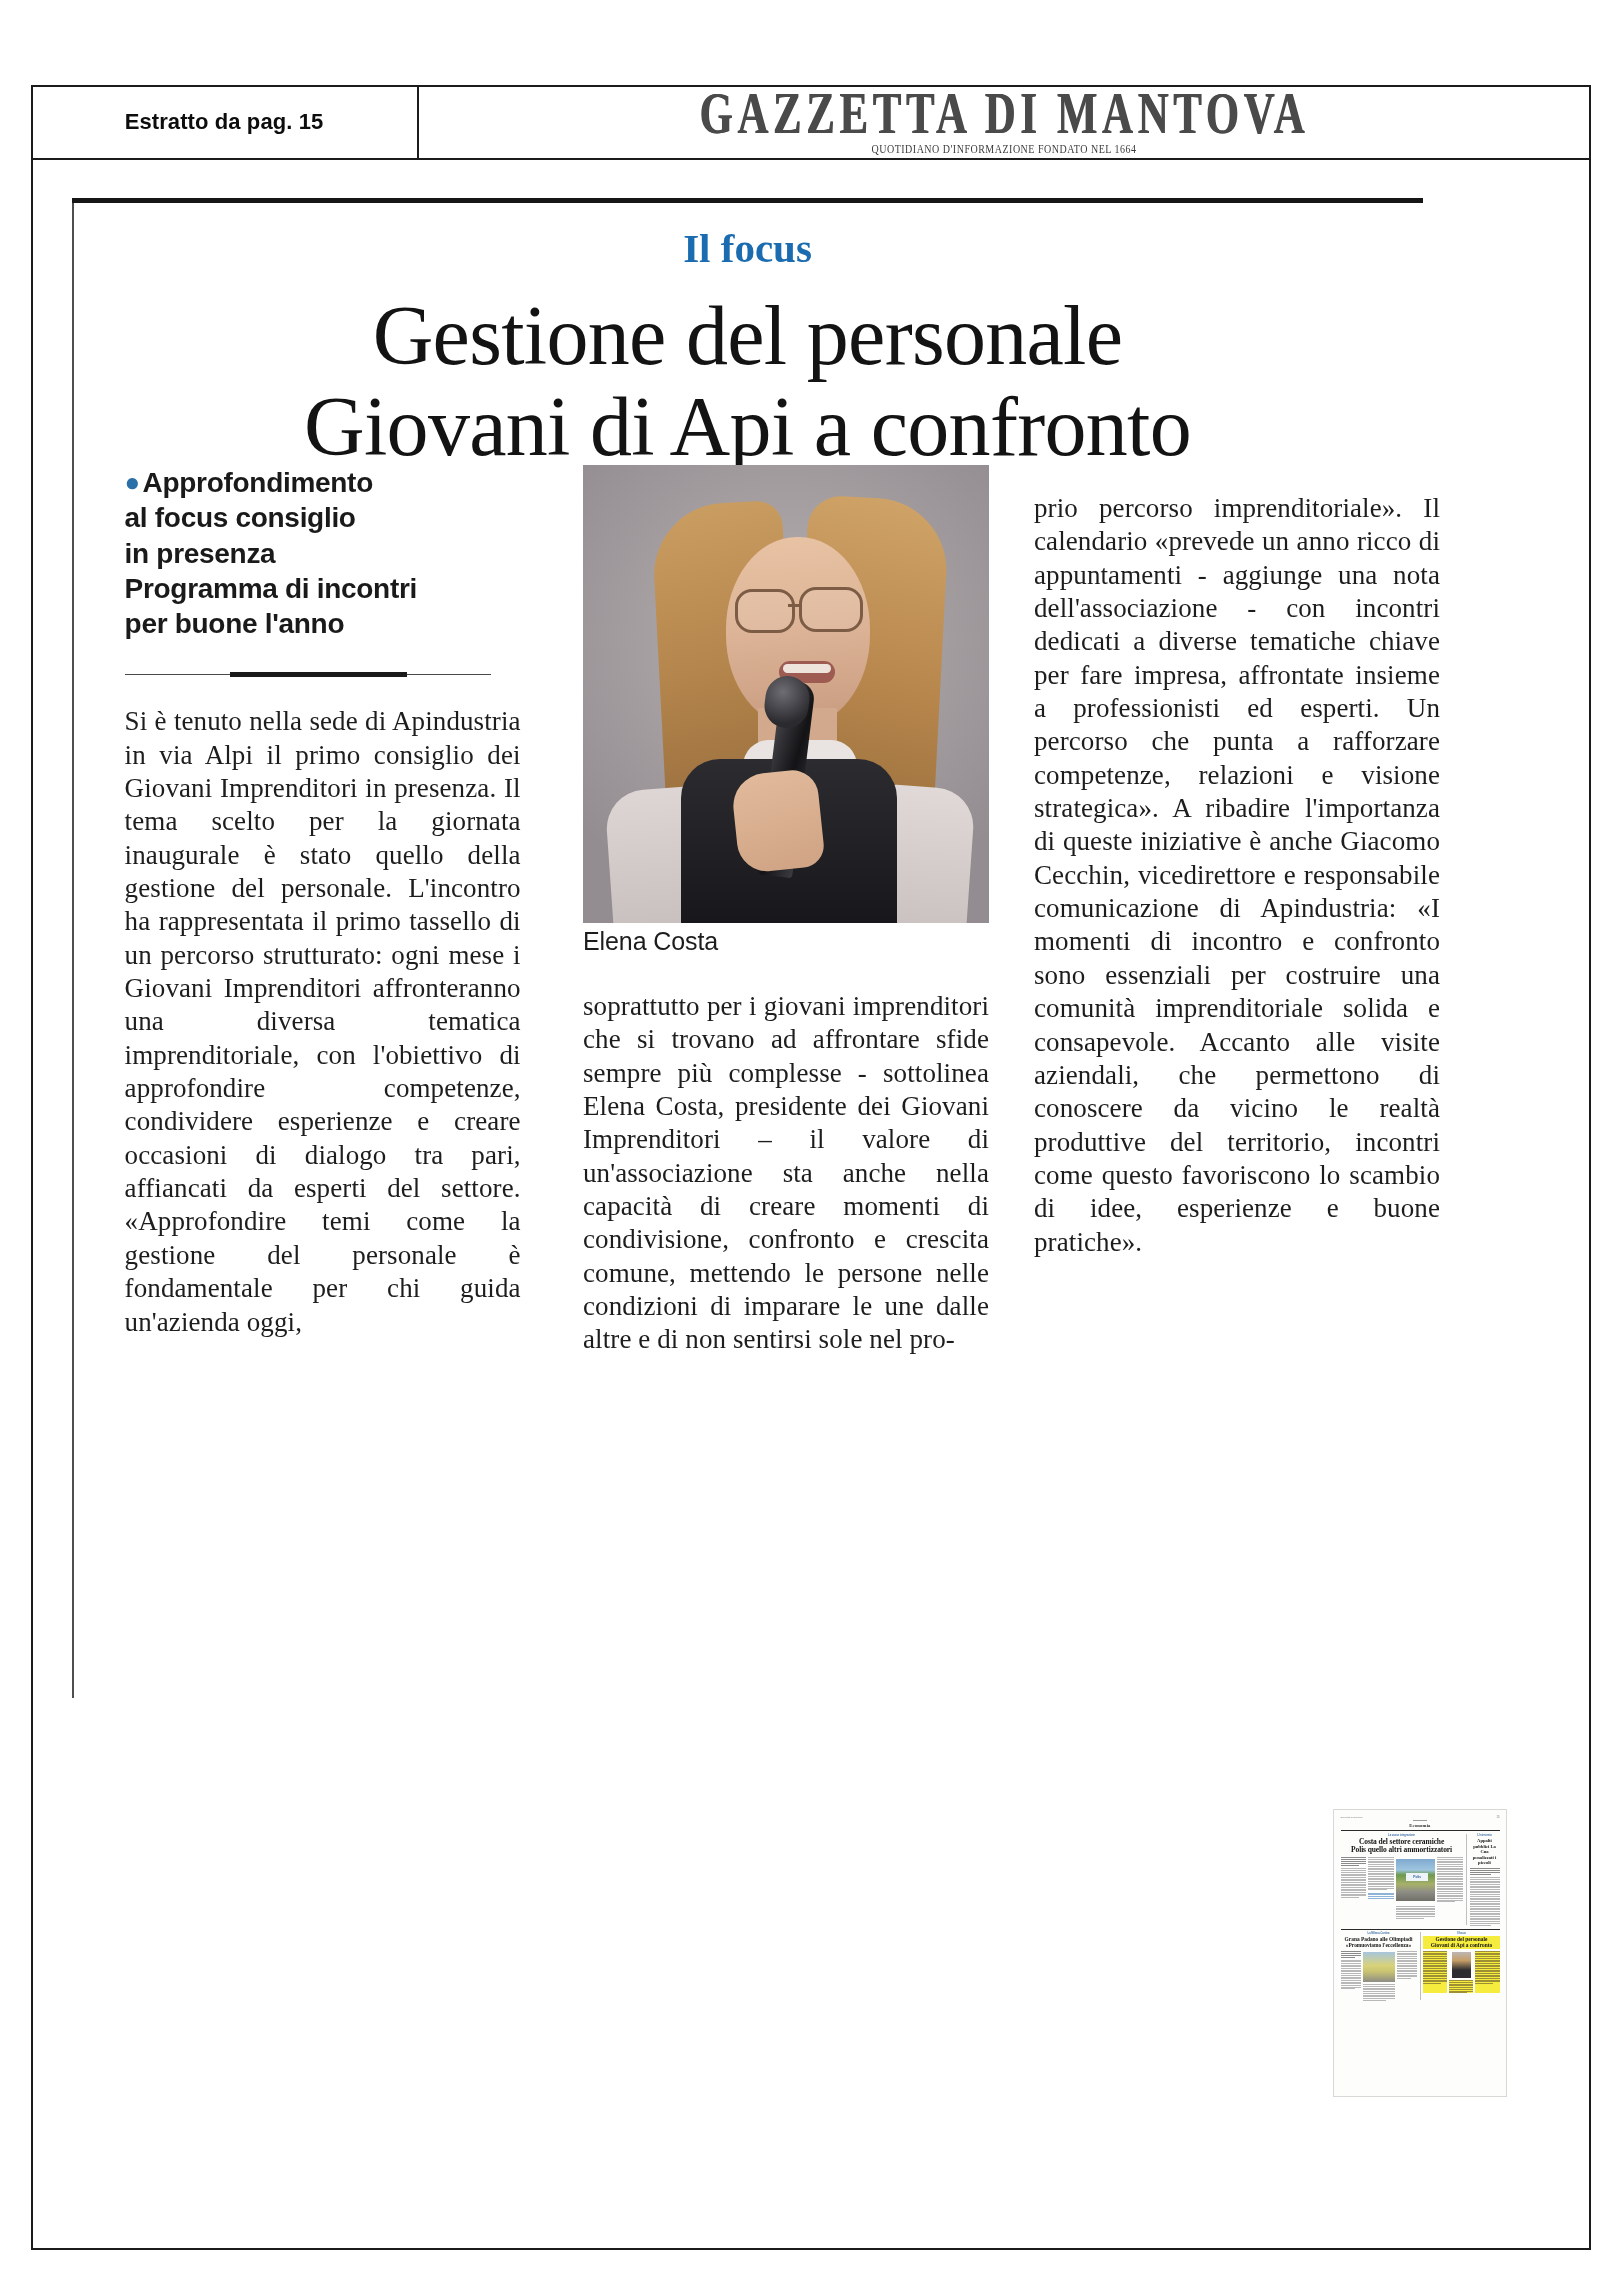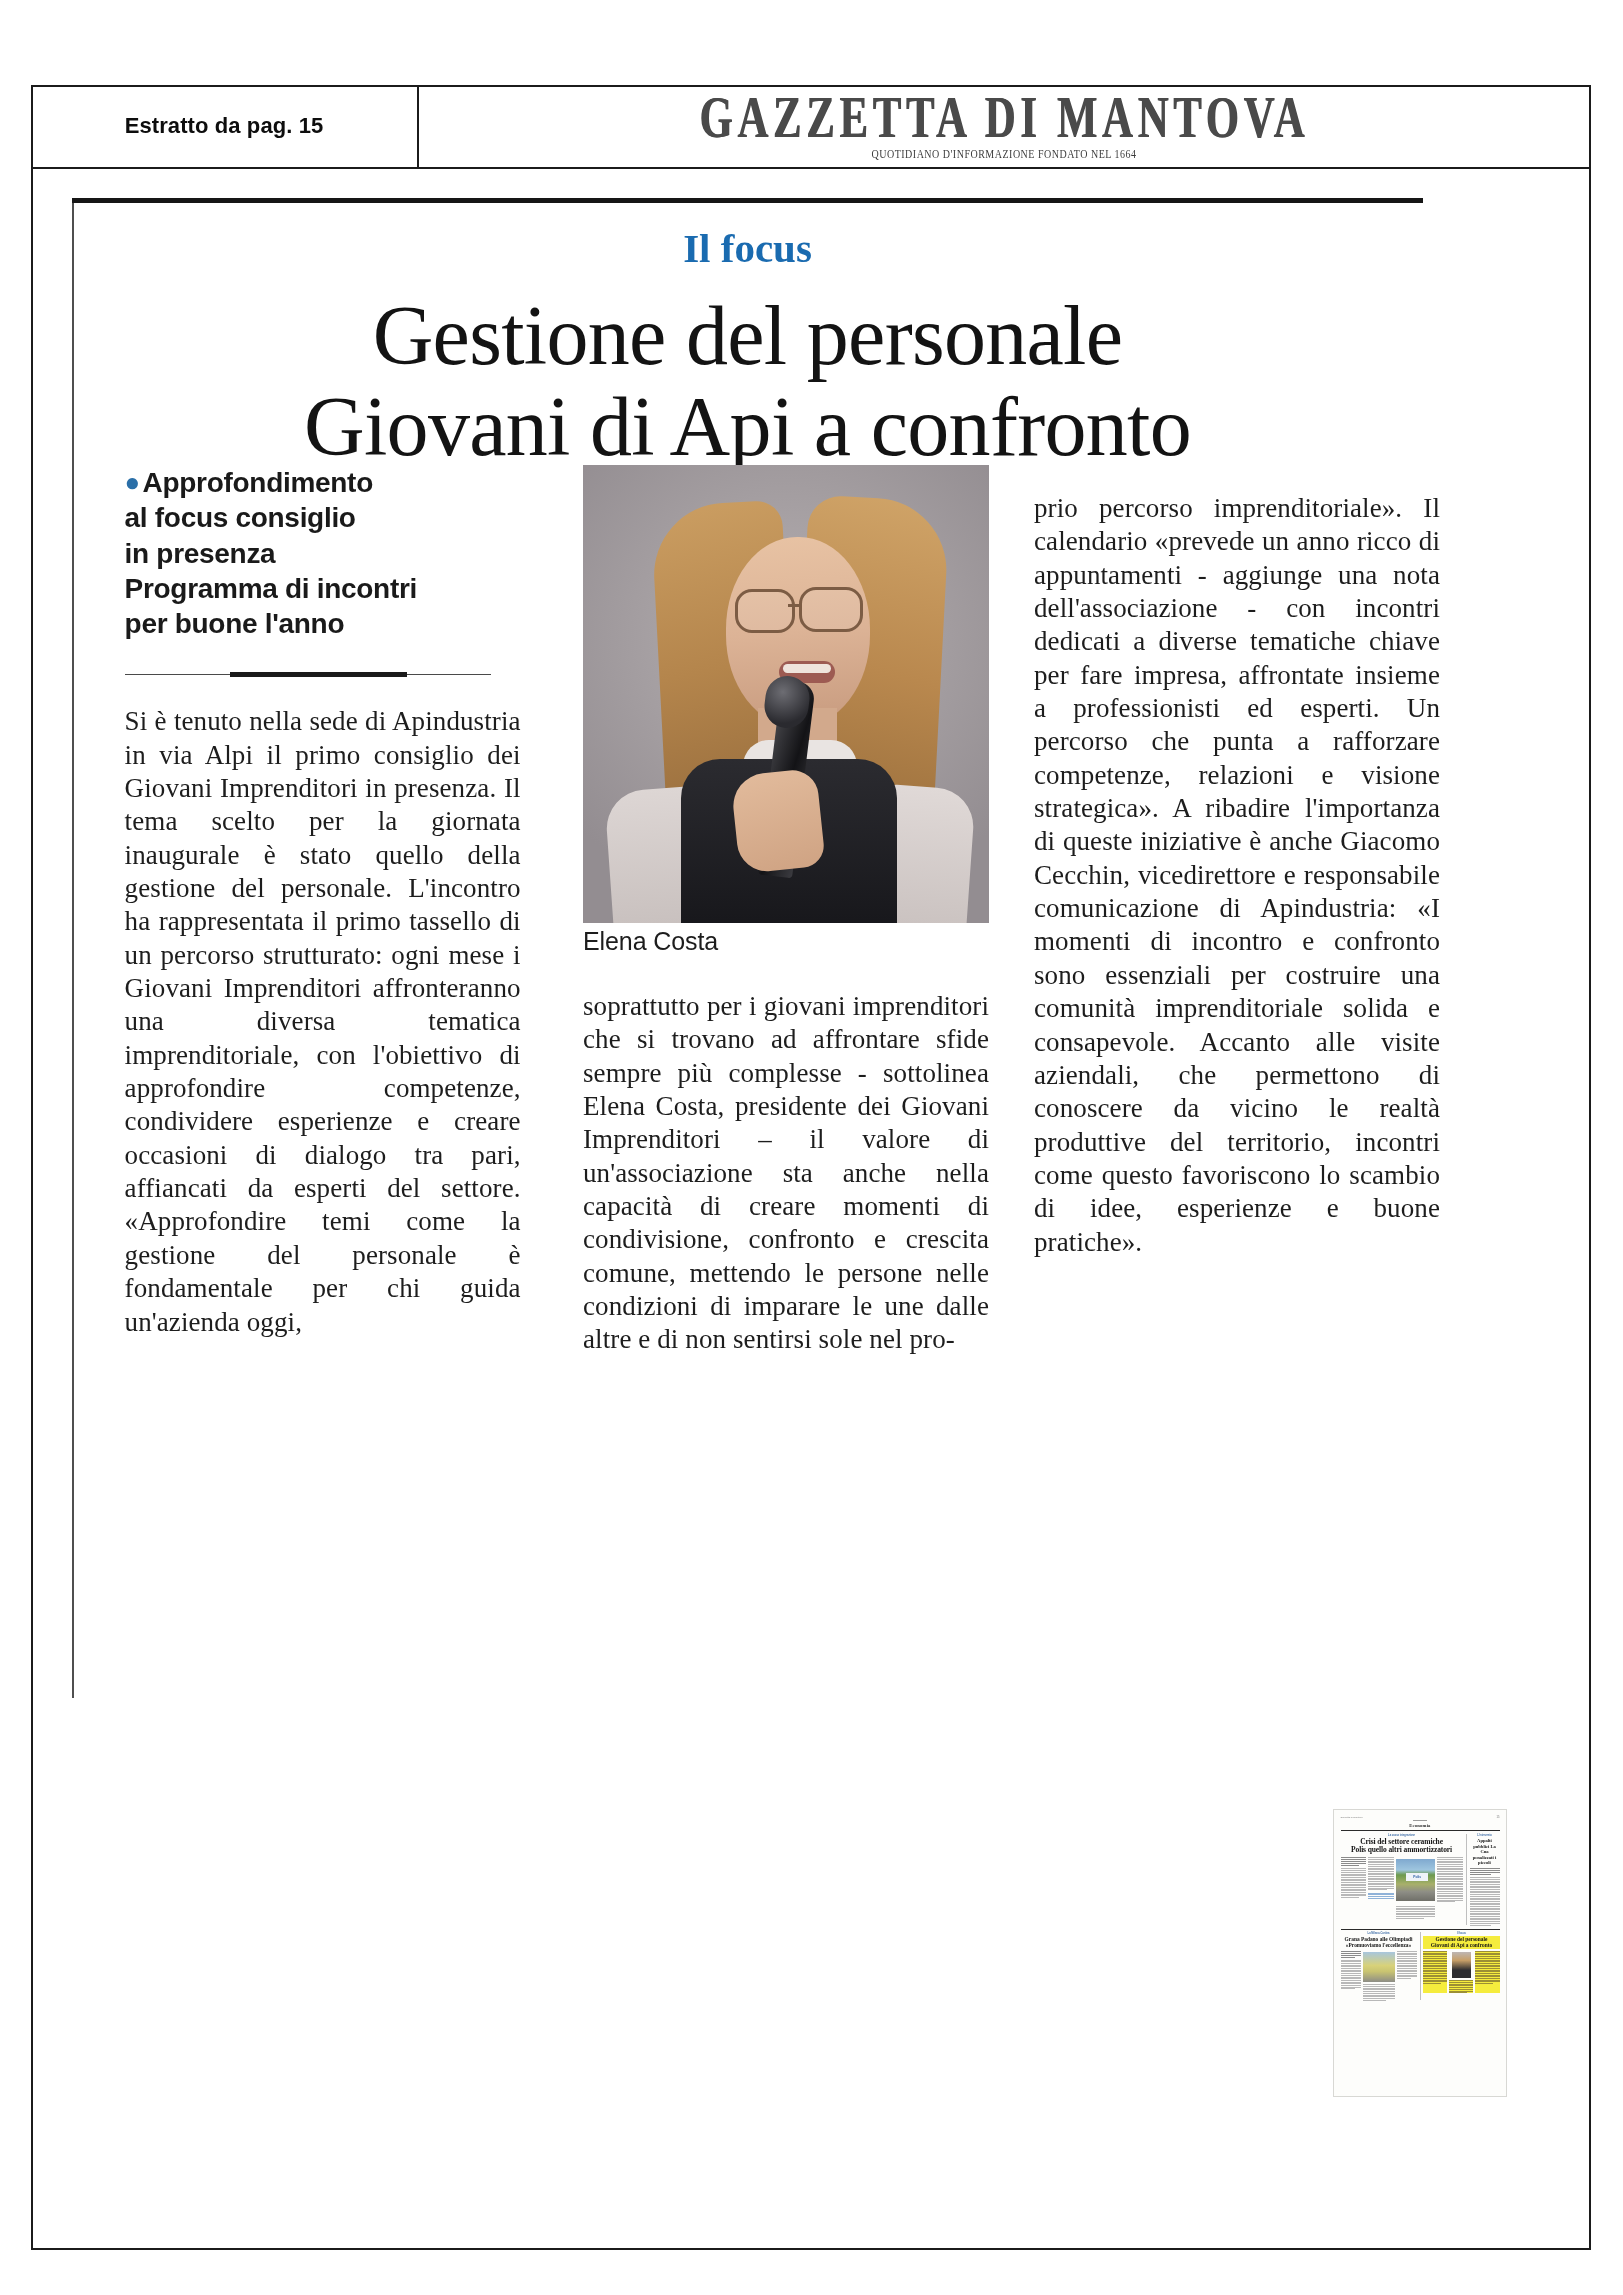--- a/index.html
+++ b/index.html
@@ -10,21 +10,21 @@
   }
 
   
   #page-frame{
     position:absolute;left:31px;top:85px;width:1560px;height:2165px;
     border:2px solid #1b1b1b;box-sizing:border-box;background:#fff;
   }
 
   
   #masthead{
-    position:absolute;left:31px;top:85px;width:1560px;height:84px;
+    position:absolute;left:31px;top:85px;width:1560px;height:75px;
     display:flex;align-items:stretch;box-sizing:border-box;
     border-bottom:2px solid #1b1b1b;
   }
   .mh-cell{display:flex;align-items:center;justify-content:center;box-sizing:border-box;}
   #mh-left{width:386px;}
   #mh-mid{flex:1;border-left:2px solid #1b1b1b;border-right:2px solid #1b1b1b;flex-direction:column;}
   #mh-right{width:432px;}
   .mh-label{
     font-family:"Liberation Sans",sans-serif;font-weight:bold;
     font-size:22px;color:#0d0d0d;letter-spacing:0.1px;white-space:nowrap;
@@ -323,21 +323,21 @@
     <span class="t-masthead">Gazzetta di Mantova</span>
     <span class="t-pageno">15</span>
   </div>
   <div class="t-section-bar"></div>
   <div class="t-section">Economia</div>
   <div class="t-hr"></div>
 
   <div class="t-main">
     <div class="t-maincol">
       <div class="t-kicker">La cassa integrazione</div>
-      <div class="t-head big">Crisi del settore ceramiche</div>
+      <div class="t-head big">Costa del settore ceramiche</div>
       <div class="t-head big">Polis quello altri ammortizzatori</div>
       <div class="t-cols">
         <div class="t-tc">
           <div class="lines bold">
             <i></i>
               <i></i>
               <i></i>
               <i></i>
               <i class="s"></i>
           </div>

